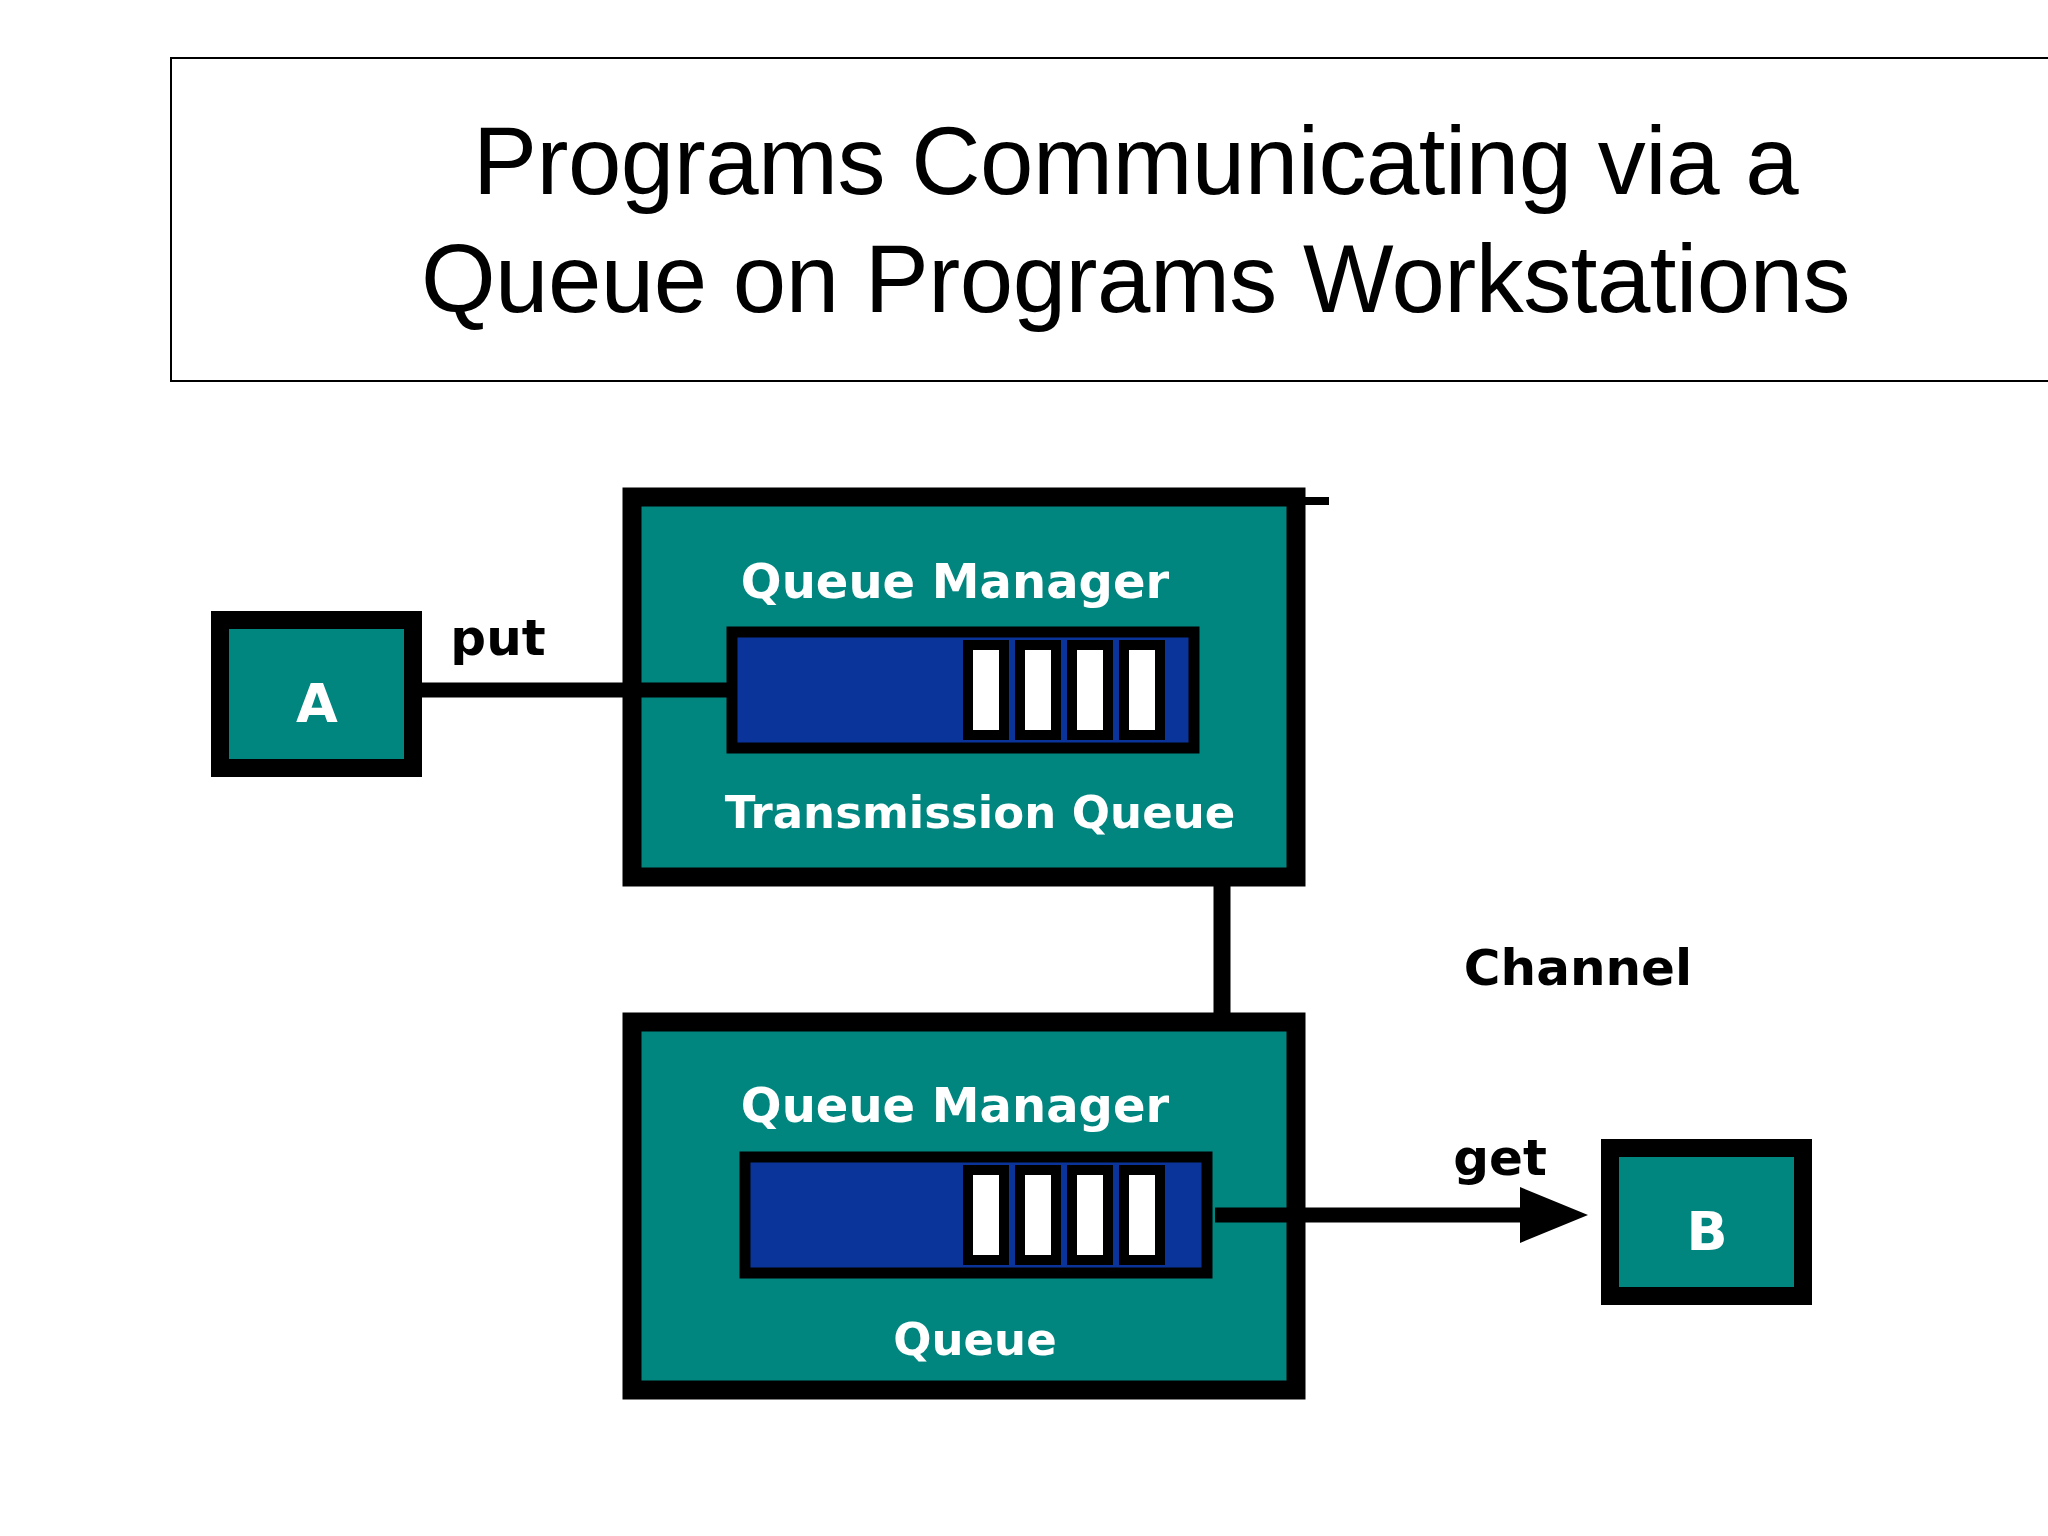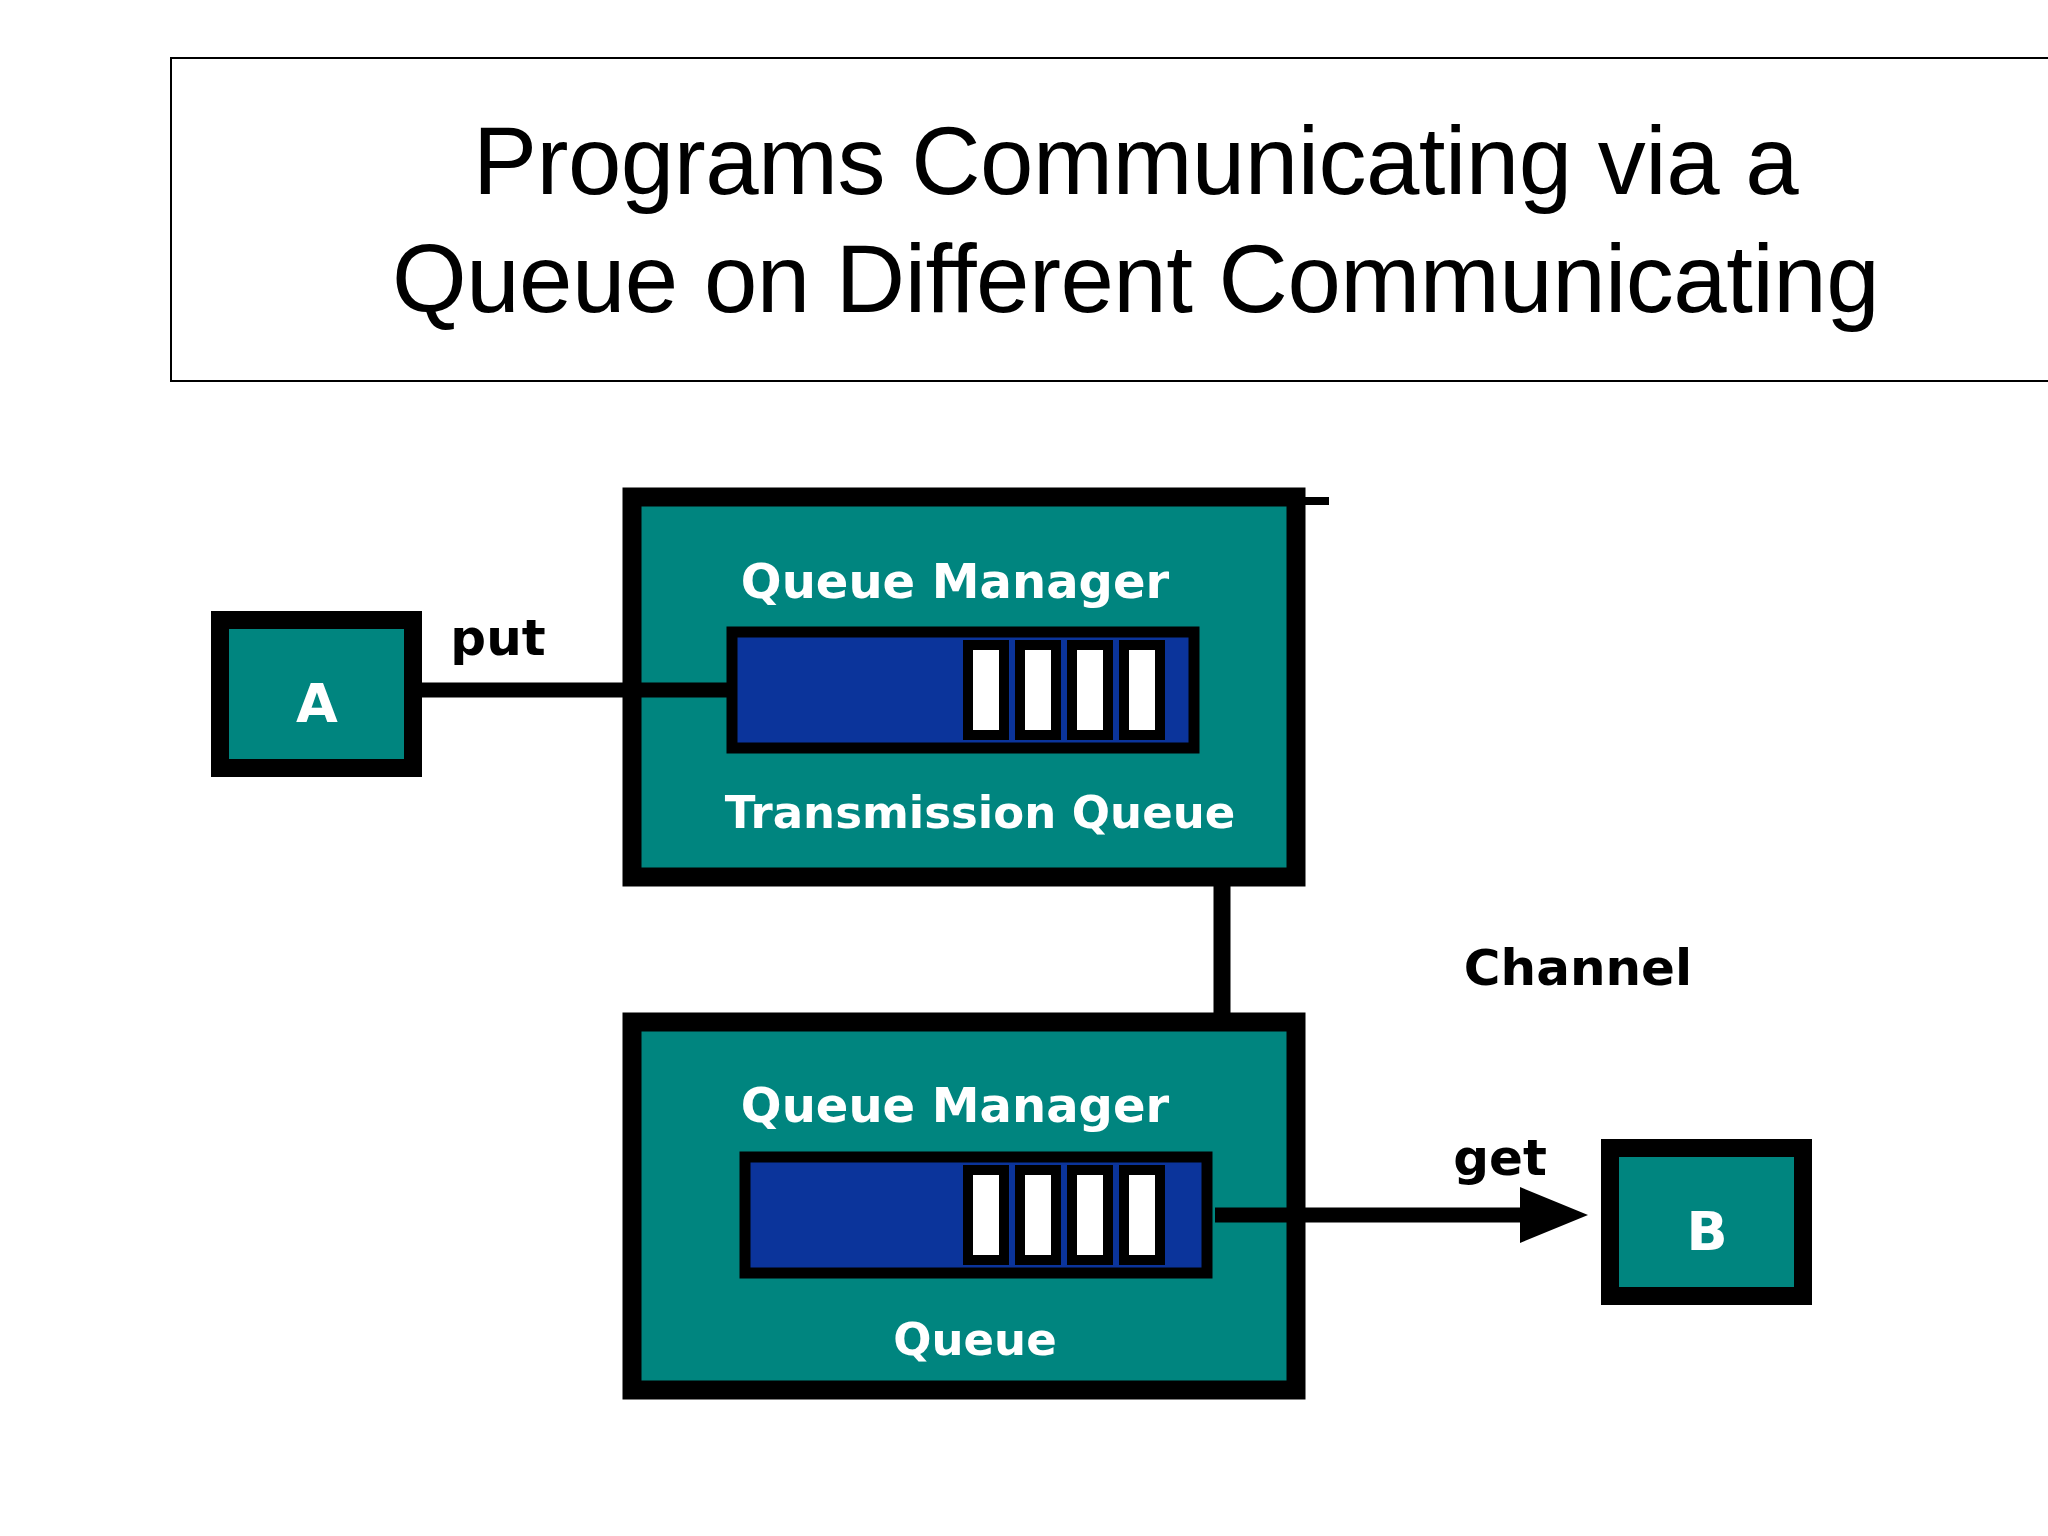--- a/index.html
+++ b/index.html
@@ -58,21 +58,21 @@
     font-weight: bold;
   }
 </style>
 </head>
 <body>
 
 <div id="slide">
 
   <div id="title-box">
     <div class="title-line">Programs Communicating via a</div>
-    <div class="title-line">Queue on Different Communicating</div>
+    <div class="title-line">Queue on Programs Workstations</div>
   </div>
 
   <svg id="diagram" viewBox="0 0 2048 1536">
 
     <path d="M 1208 680 C 1232 700, 1222 760, 1222 860 L 1222 1210" fill="none" stroke="#000000" stroke-width="17" stroke-linecap="butt"></path>
 
     <g>
       <rect x="632" y="497" width="664" height="380" fill="#00857F" stroke="#000000" stroke-width="19"></rect>
 
       <rect x="1305" y="497" width="24" height="8" fill="#000000"></rect>

